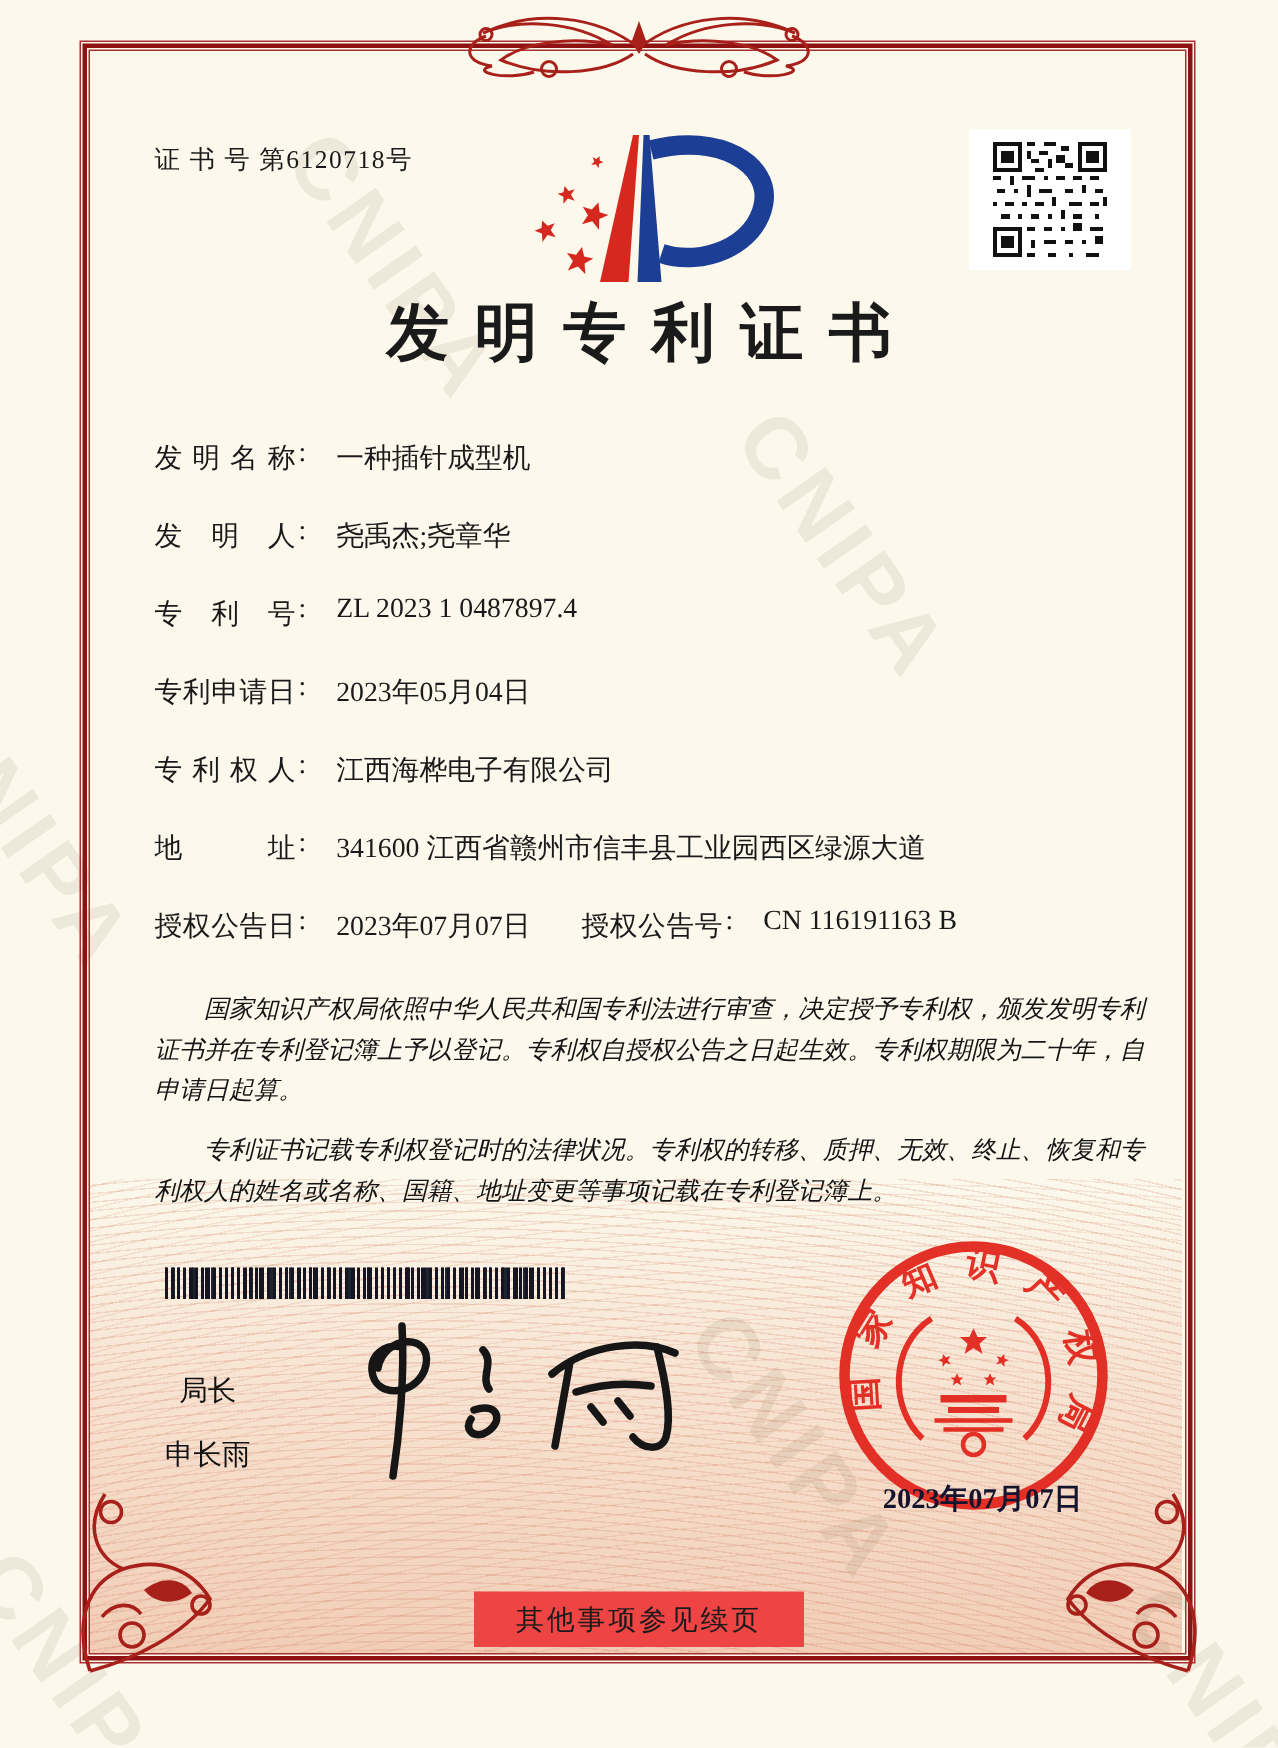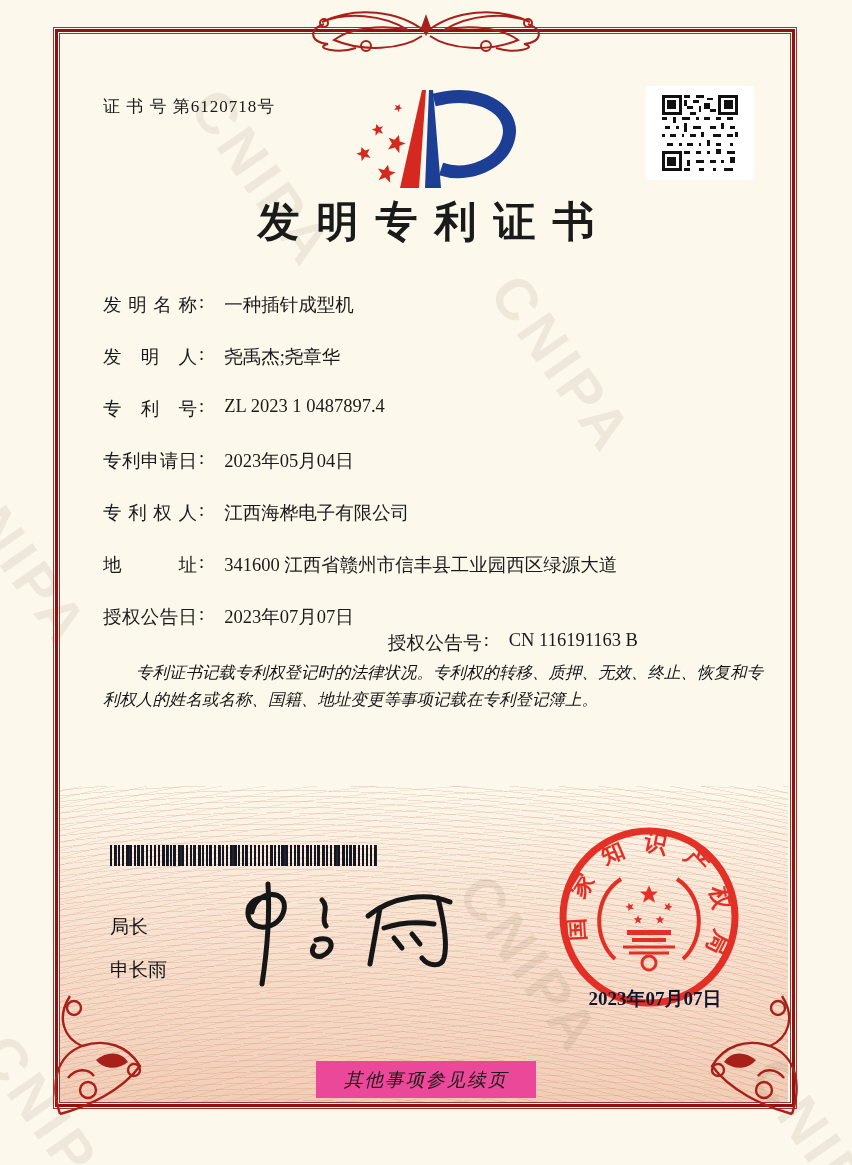--- a/index.html
+++ b/index.html
@@ -33,44 +33,44 @@
   .logo { position: absolute; left: 328px; top: 84px; width: 204px; height: 108px; z-index: 2; }
   .qr-box { position: absolute; left: 646px; top: 86px; width: 108px; height: 94px; background: #ffffff; z-index: 2; }
   .qr-box svg { position: absolute; left: 11px; top: 6px; }
   .title { position: absolute; left: 0; right: 0; top: 194px; text-align: center;
            font-size: 42px; font-weight: bold; letter-spacing: 17px; text-indent: 17px; z-index: 2; }
   
   .fields { position: absolute; left: 103px; top: 292px; width: 670px; font-size: 18.5px; z-index: 2; }
   .frow { height: 52px; display: flex; align-items: flex-start; white-space: nowrap; }
   .flabel { display: inline-block; width: 94px; text-align: justify; text-align-last: justify; }
   .fcolon { margin: 0 20px 0 2px; }
-  .fgroup2 { margin-left: 34px; display: flex; margin-top: 26px; }
+  .fgroup2 { margin-left: 34px; display: flex; }
   
   .paras { position: absolute; left: 103px; top: 659px; width: 666px; z-index: 2;
            font-size: 16.5px; line-height: 27px; font-style: italic; color: #141414; }
   .paras p { text-indent: 2em; margin-bottom: 13px; }
   
   .barcode { position: absolute; left: 110px; top: 845px; width: 267px; height: 21px; z-index: 2;
     background:
       repeating-linear-gradient(90deg, #151522 0 2px, rgba(0,0,0,0) 2px 4px),
       repeating-linear-gradient(90deg, #151522 0 1px, rgba(0,0,0,0) 1px 9px),
       repeating-linear-gradient(90deg, rgba(0,0,0,0) 0 5px, #1b2430 5px 7px, rgba(0,0,0,0) 7px 13px); }
   
   .director { position: absolute; left: 110px; top: 914px; z-index: 2;
-              font-family: "Liberation Sans", "DejaVu Sans", sans-serif; font-size: 19px; color: #111; }
+              font-family: "Liberation Sans", "DejaVu Sans", sans-serif; font-size: 19px; color: #111; text-align: center; }
   .director div { margin-bottom: 17px; }
   .sig { position: absolute; left: 222px; top: 878px; width: 240px; height: 112px; z-index: 2; }
   
   .seal { position: absolute; left: 556px; top: 824px; width: 186px; height: 186px; z-index: 2; }
   .seal-date { position: absolute; left: 580px; top: 986px; width: 150px; text-align: center; z-index: 3;
                font-size: 19px; font-weight: bold; color: #14142e; }
   
   .page-info { position: absolute; left: 0; right: 0; top: 1071px; text-align: center; font-size: 20px; z-index: 2; }
   .cont-box { position: absolute; left: 50%; top: 1061px; transform: translateX(-50%); z-index: 4;
-              background: #ec4899; padding: 6px 28px; font-size: 18.5px; font-style: italic;
+              background: #ef4444; padding: 6px 28px; font-size: 18.5px; 
               letter-spacing: 2px; white-space: nowrap; }
   
   .orn-top { position: absolute; left: 294px; top: 2px; width: 264px; height: 58px; z-index: 2; }
   .orn-bl  { position: absolute; left: 46px; top: 988px; width: 102px; height: 130px; z-index: 2; }
   .orn-br  { position: absolute; left: 704px; top: 988px; width: 102px; height: 130px; z-index: 2; transform: scaleX(-1); }
 </style>
 </head>
 <body>
 
 <svg width="0" height="0" style="position:absolute">
@@ -209,20 +209,21 @@
       <span class="fval">2023年07月07日</span>
     <span class="fgroup2">
       <span class="flabel">授权公告号</span>
         <span class="fcolon">:</span>
         <span class="fval">CN 116191163 B</span>
     </span>
   </div>
 </div>
 
 <div class="paras">
+  <p>国家知识产权局依照中华人民共和国专利法进行审查，决定授予专利权，颁发发明专利证书并在专利登记簿上予以登记。专利权自授权公告之日起生效。专利权期限为二十年，自申请日起算。</p>
   <p>专利证书记载专利权登记时的法律状况。专利权的转移、质押、无效、终止、恢复和专利权人的姓名或名称、国籍、地址变更等事项记载在专利登记簿上。</p>
 </div>
 
 <div class="barcode"></div>
 
 <div class="director">
   <div>局长</div>
   <div>申长雨</div>
 </div>
 

